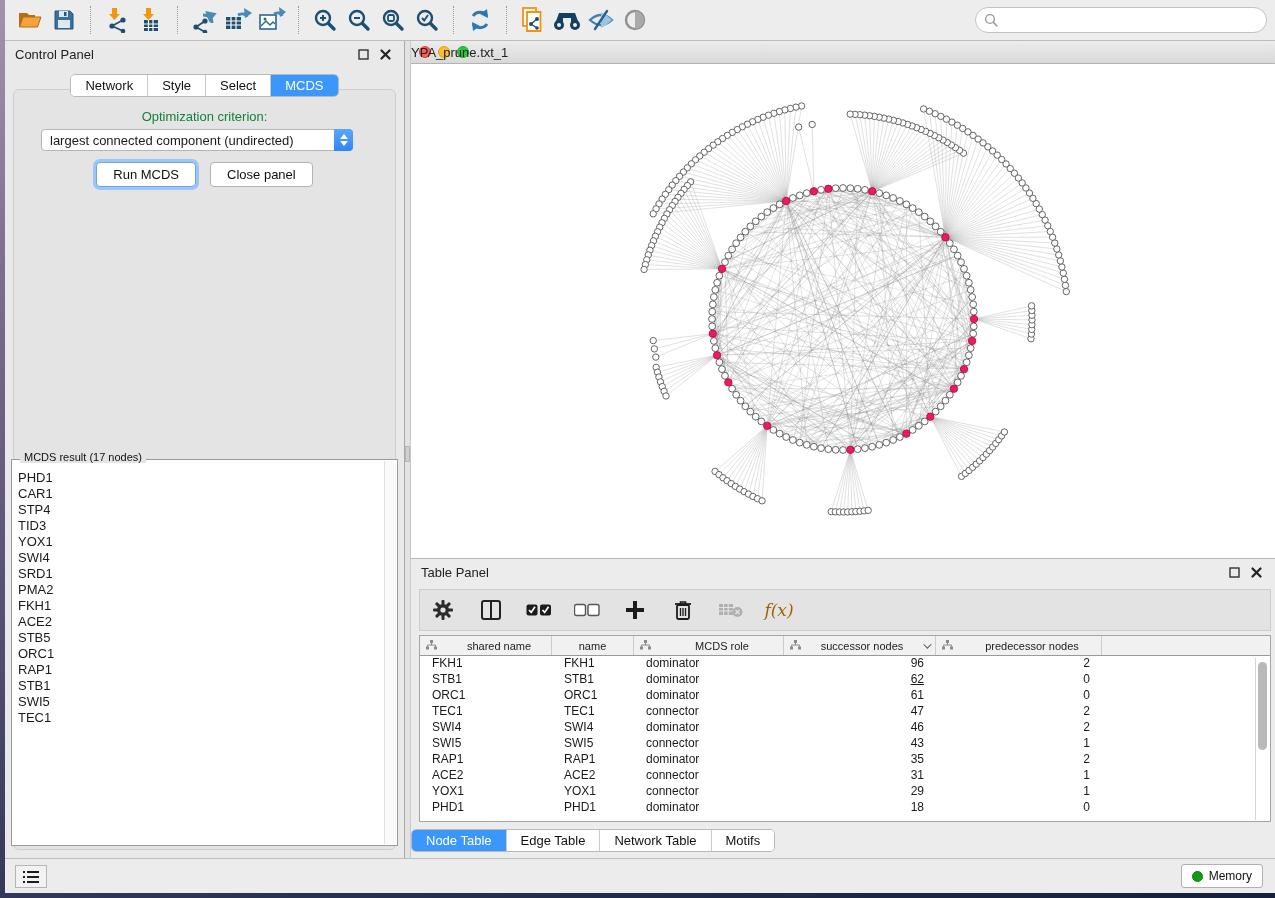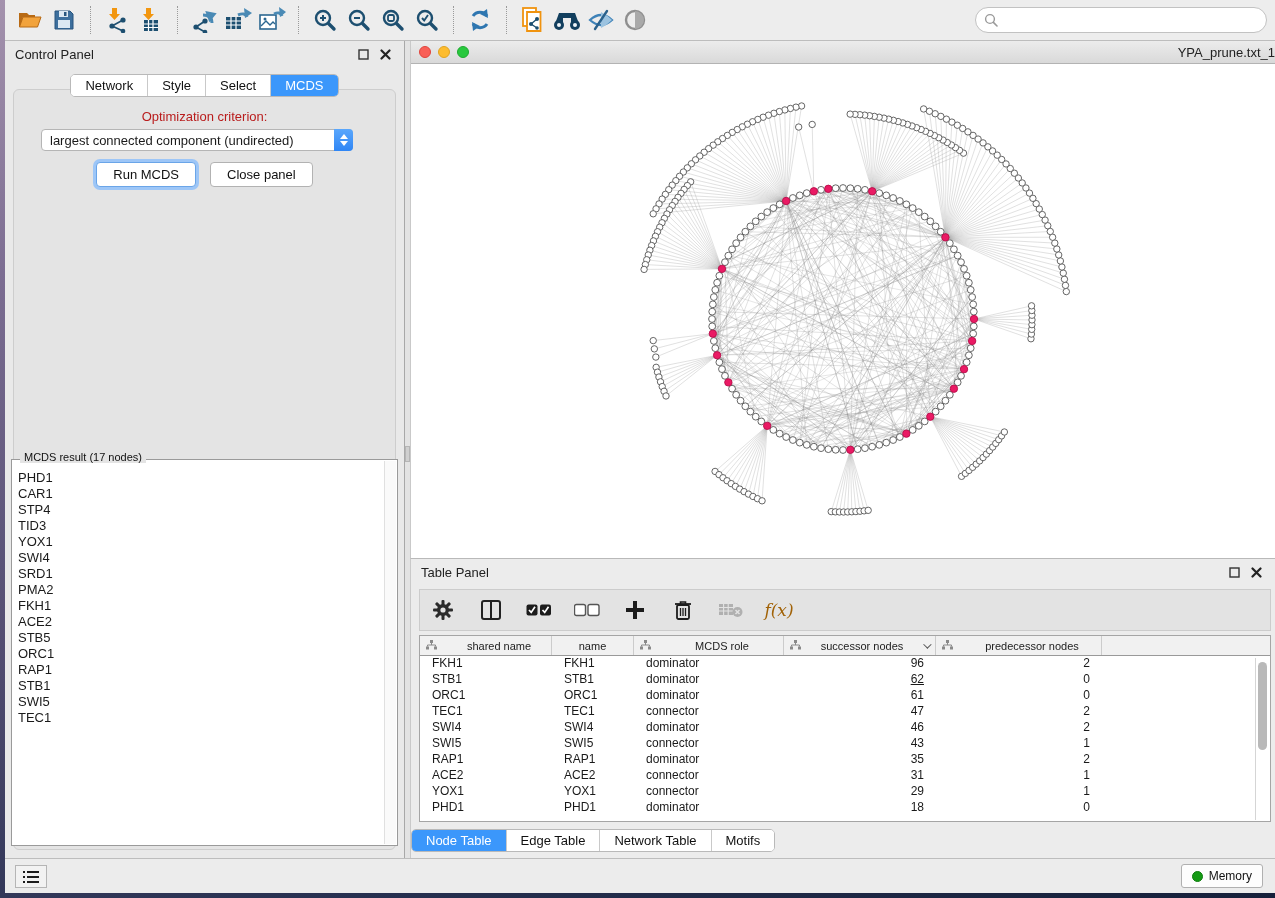--- a/index.html
+++ b/index.html
@@ -26,21 +26,21 @@
   .panel-title { font-size:13px; color:#222; }
   .panel-header .spacer { flex:1; }
   .win-btn { width:18px; height:18px; display:flex; align-items:center; justify-content:center; margin-left:4px; }
   .cp-inner { position:absolute; left:8px; top:48px; right:8px; bottom:8px; background:#e4e4e4;
     border:1px solid #cdcdcd; border-radius:6px; }
   .tabrow { position:absolute; top:33px; left:0; right:0; display:flex; justify-content:center; z-index:3; }
   .seg { display:flex; border:1px solid #b9b9b9; border-radius:5px; overflow:hidden; background:#fff; }
   .seg .segbtn { padding:3px 14px; font-size:13px; background:#fff; border-right:1px solid #c9c9c9; color:#111; cursor:default; }
   .seg .segbtn:last-child { border-right:none; }
   .seg .segbtn.active { background:#3b97fb; color:#fff; }
-  .opt-label { position:absolute; top:68px; width:100%; text-align:center; font-size:13px; color:#b91c1c; }
+  .opt-label { position:absolute; top:68px; width:100%; text-align:center; font-size:13px; color:#15803d; }
   .combobox { position:absolute; top:88px; left:36px; width:312px; height:22px; background:#fff;
     border:1px solid #b5b5b5; border-radius:4px; display:flex; align-items:center; }
   .combobox .cbtext { flex:1; font-size:13px; padding:0 8px; white-space:nowrap; overflow:hidden; }
   .combobox .stepper { width:19px; height:22px; margin-right:-1px; background:linear-gradient(#5aa7fc,#2f86f5);
     border-radius:0 4px 4px 0; display:flex; flex-direction:column; align-items:center; justify-content:center; gap:2px; }
   .stepper .tri-up { width:0;height:0;border-left:4px solid transparent;border-right:4px solid transparent;border-bottom:5px solid #fff; }
   .stepper .tri-dn { width:0;height:0;border-left:4px solid transparent;border-right:4px solid transparent;border-top:5px solid #fff; }
   .btnrow { position:absolute; top:121px; width:100%; display:flex; justify-content:center; gap:14px; }
   .pushbtn { background:#fff; border:1px solid #b2b2b2; border-radius:4px; padding:4px 16px; font-size:13px; color:#111;
     font-family:"Liberation Sans",sans-serif; cursor:default; }
@@ -56,21 +56,21 @@
 
   
   .network-view { position:absolute; left:405px; top:41px; width:865px; height:517px; background:#fff; border-left:1px solid #c9c9c9; }
   .net-titlebar { height:23px; background:linear-gradient(#ececec,#d9d9d9); border-bottom:1px solid #b3b3b3;
     display:flex; align-items:center; padding:0 8px; position:relative; }
   .traffic { display:flex; gap:7px; }
   .light { width:12px; height:12px; border-radius:50%; }
   .light.red { background:#f95f57; border:1px solid #e0443c; }
   .light.yellow { background:#fdbc2e; border:1px solid #e0a321; }
   .light.green { background:#28c83e; border:1px solid #1eaa30; }
-  .net-title { position:absolute; left:0; right:0; text-align:right; font-size:13px; color:#222; }
+  .net-title { position:absolute; left:0; right:0; text-align:left; font-size:13px; color:#222; }
   .net-canvas { position:absolute; left:0; top:23px; right:0; bottom:0; background:#fff; overflow:hidden; }
 
   
   .table-panel { position:absolute; left:405px; top:558px; width:865px; height:300px; background:#ececec; border-left:1px solid #c9c9c9; border-top:1px solid #b9b9b9; }
   .tp-header { height:26px; display:flex; align-items:center; padding:0 10px; }
   .tp-toolbar { position:absolute; left:8px; right:4px; top:30px; height:42px; background:#e3e3e3;
     border:1px solid #cccccc; display:flex; align-items:center; padding:0 10px; gap:22px; }
   .tp-tbicon { display:flex; align-items:center; justify-content:center; width:26px; height:26px; }
   .fx { font-family:"DejaVu Serif", serif; font-style:italic; font-size:17px; color:#a16207; }
   .tablebox { position:absolute; left:8px; right:4px; top:76px; bottom:36px; background:#fff; border:1px solid #a5a5a5; }

